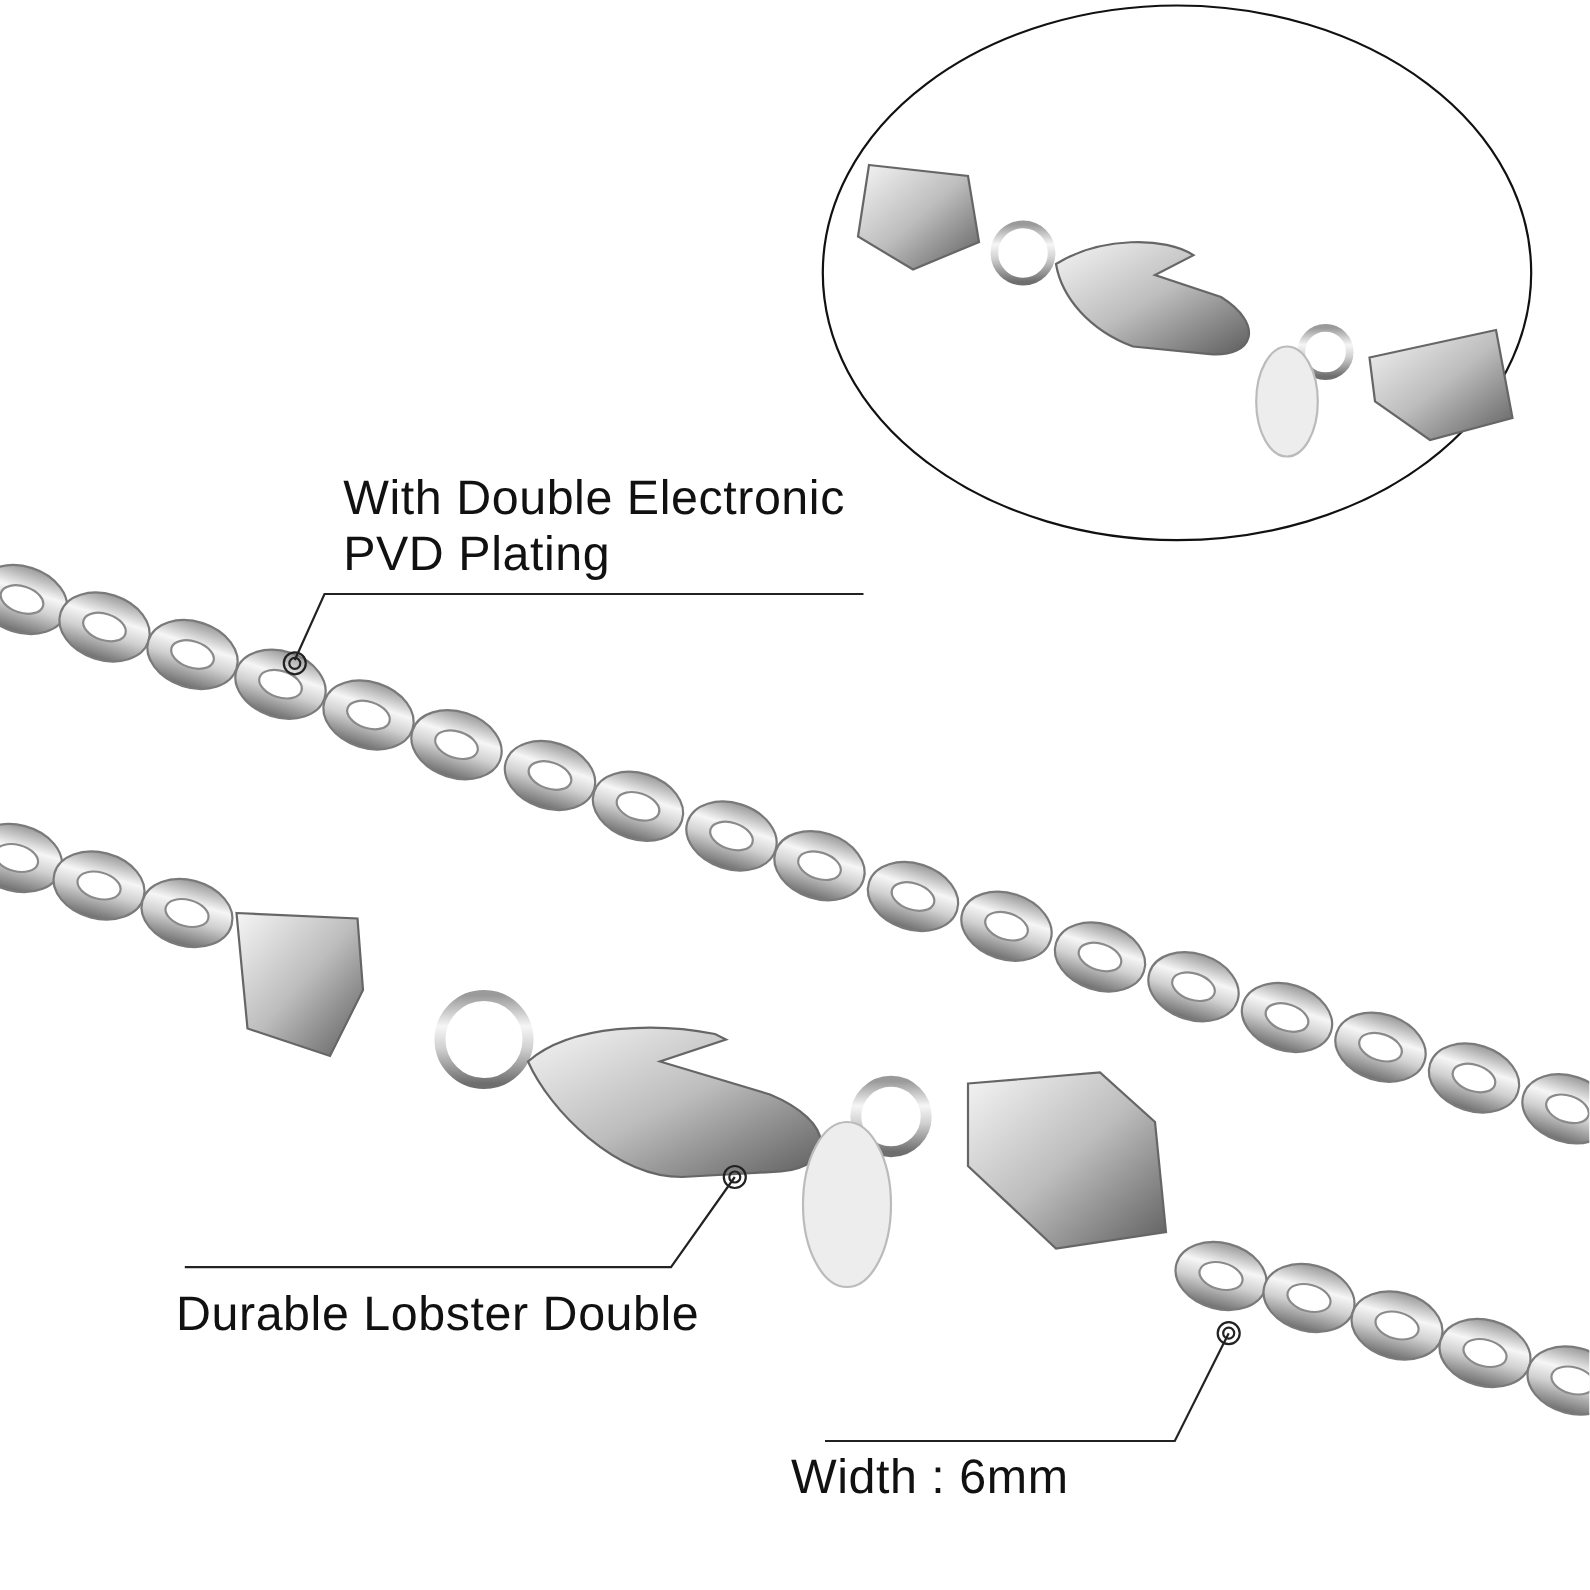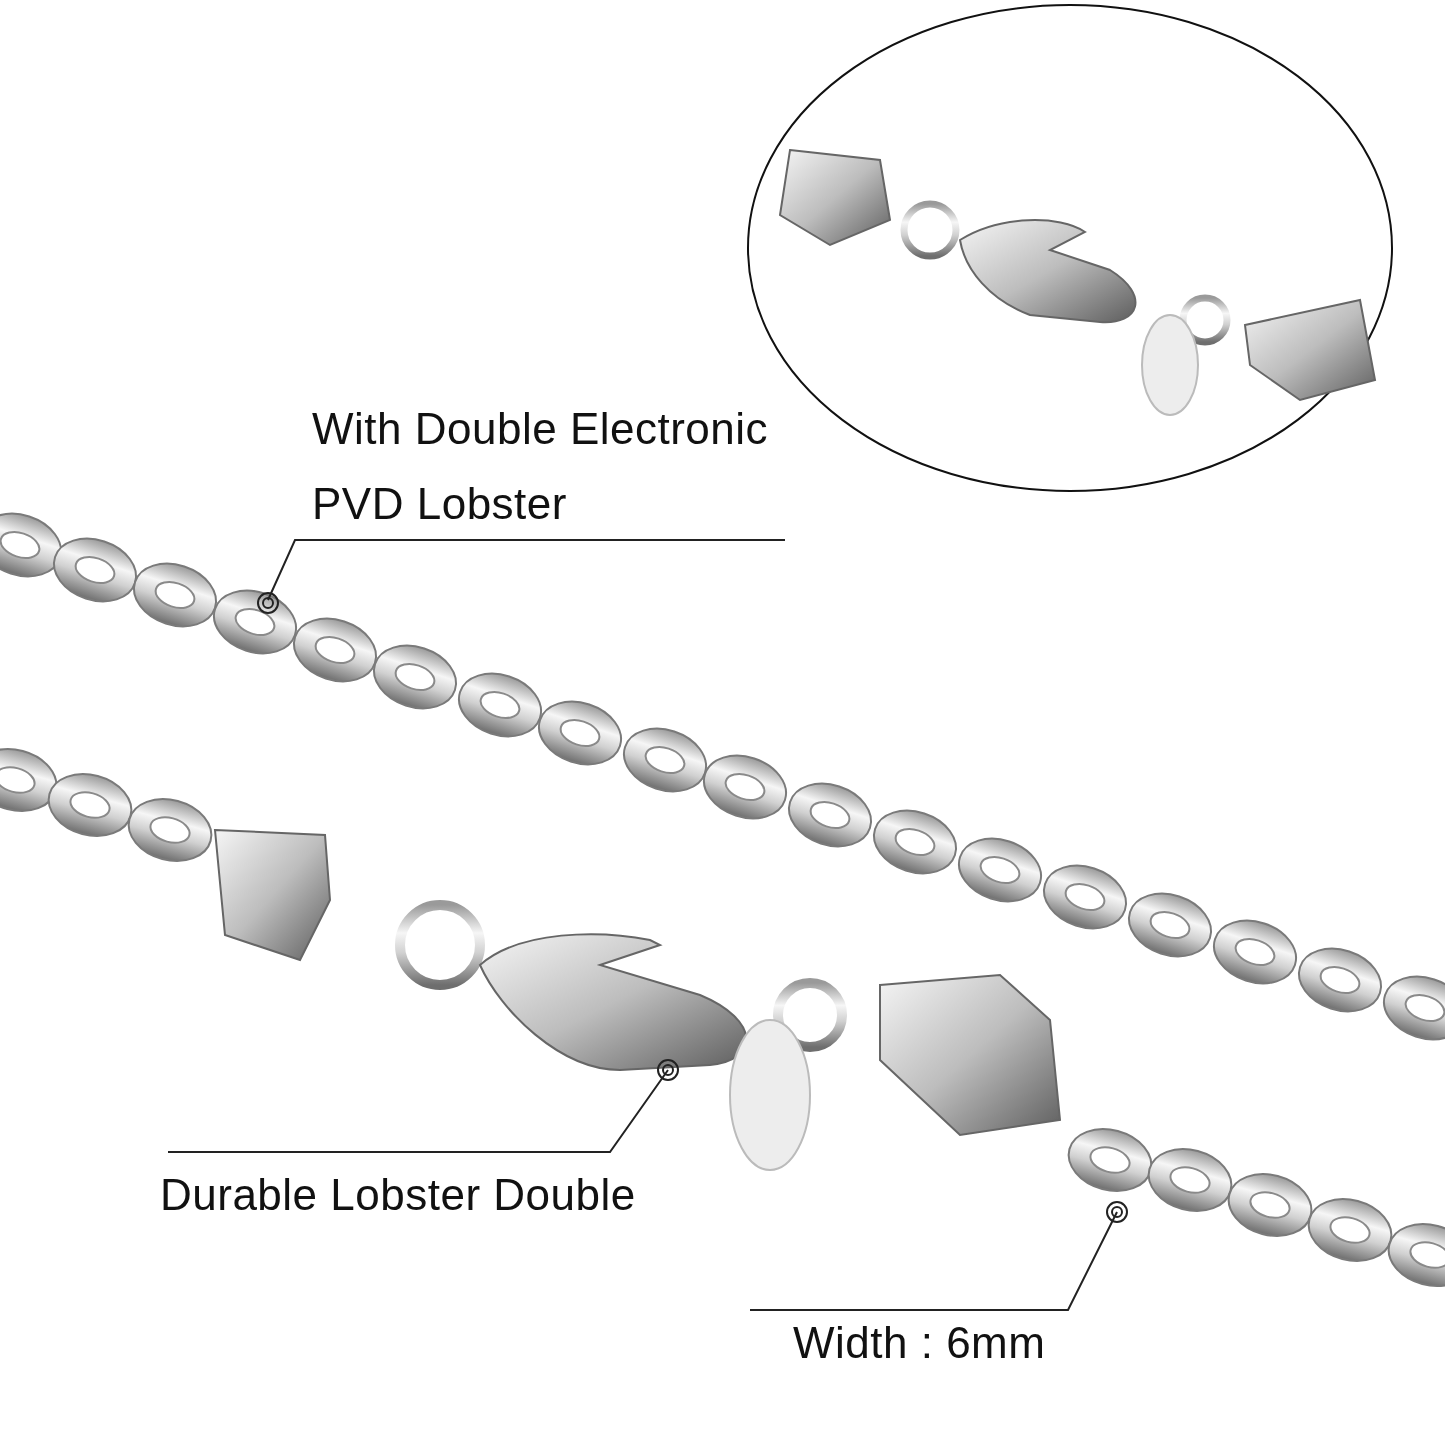--- a/index.html
+++ b/index.html
@@ -91,17 +91,17 @@
         <circle cx="268" cy="603" r="5"></circle>
       <polyline points="668,1070 610,1152 168,1152"></polyline>
       <circle cx="668" cy="1070" r="10"></circle>
         <circle cx="668" cy="1070" r="5"></circle>
       <polyline points="1117,1212 1068,1310 750,1310"></polyline>
       <circle cx="1117" cy="1212" r="10"></circle>
         <circle cx="1117" cy="1212" r="5"></circle>
     </g>
   </svg>
 
-  <div class="label" style="left:312px; top:404px;text-align:right;">With Double Electronic</div>
-  <div class="label" style="left:312px; top:479px;">PVD Lobster</div>
+  <div class="label" style="left:312px; top:428px;text-align:right;">With Double Electronic</div>
+  <div class="label" style="left:312px; top:479px;">PVD Plating</div>
   <div class="label" style="left:160px; top:1170px;">Durable Lobster Double</div>
-  <div class="label" style="left:793px; top:1318px;">Width : 6mm</div>
+  <div class="label" style="left:719px; top:1318px;">Width : 6mm</div>
 </div>
 
 </body></html>

